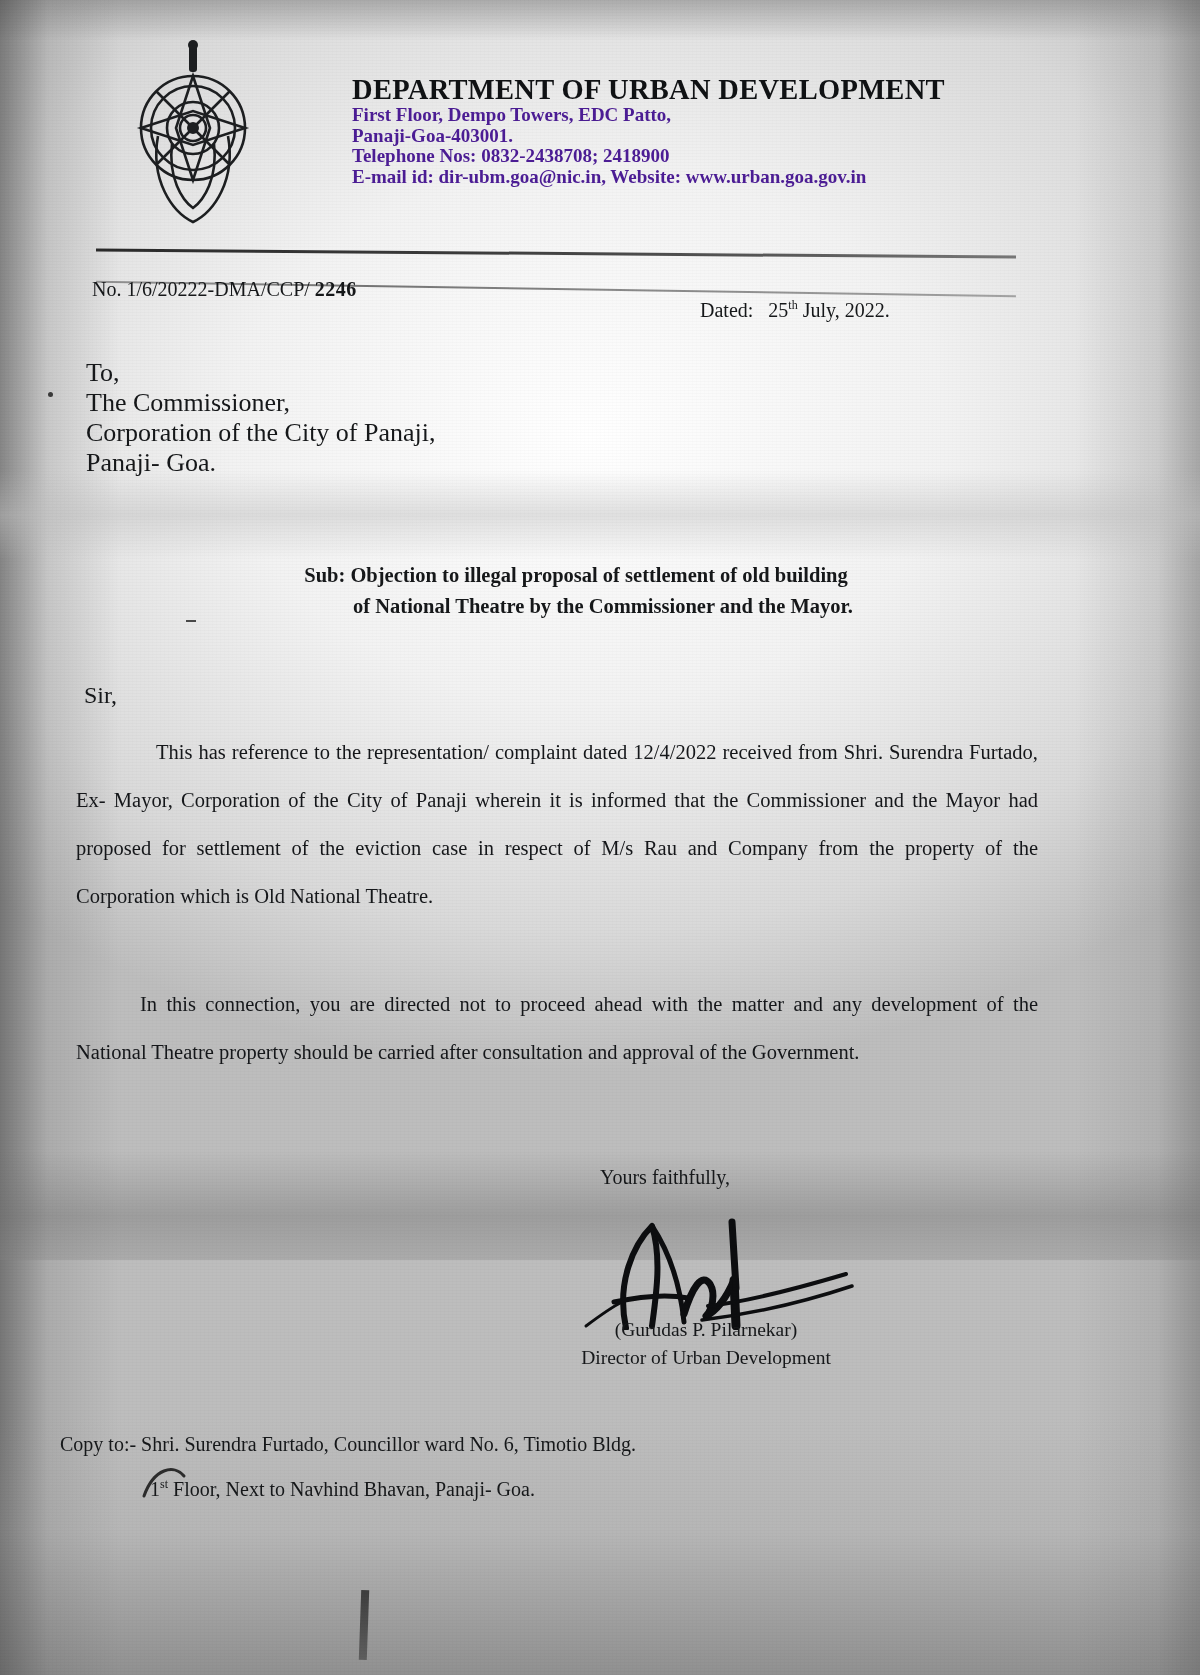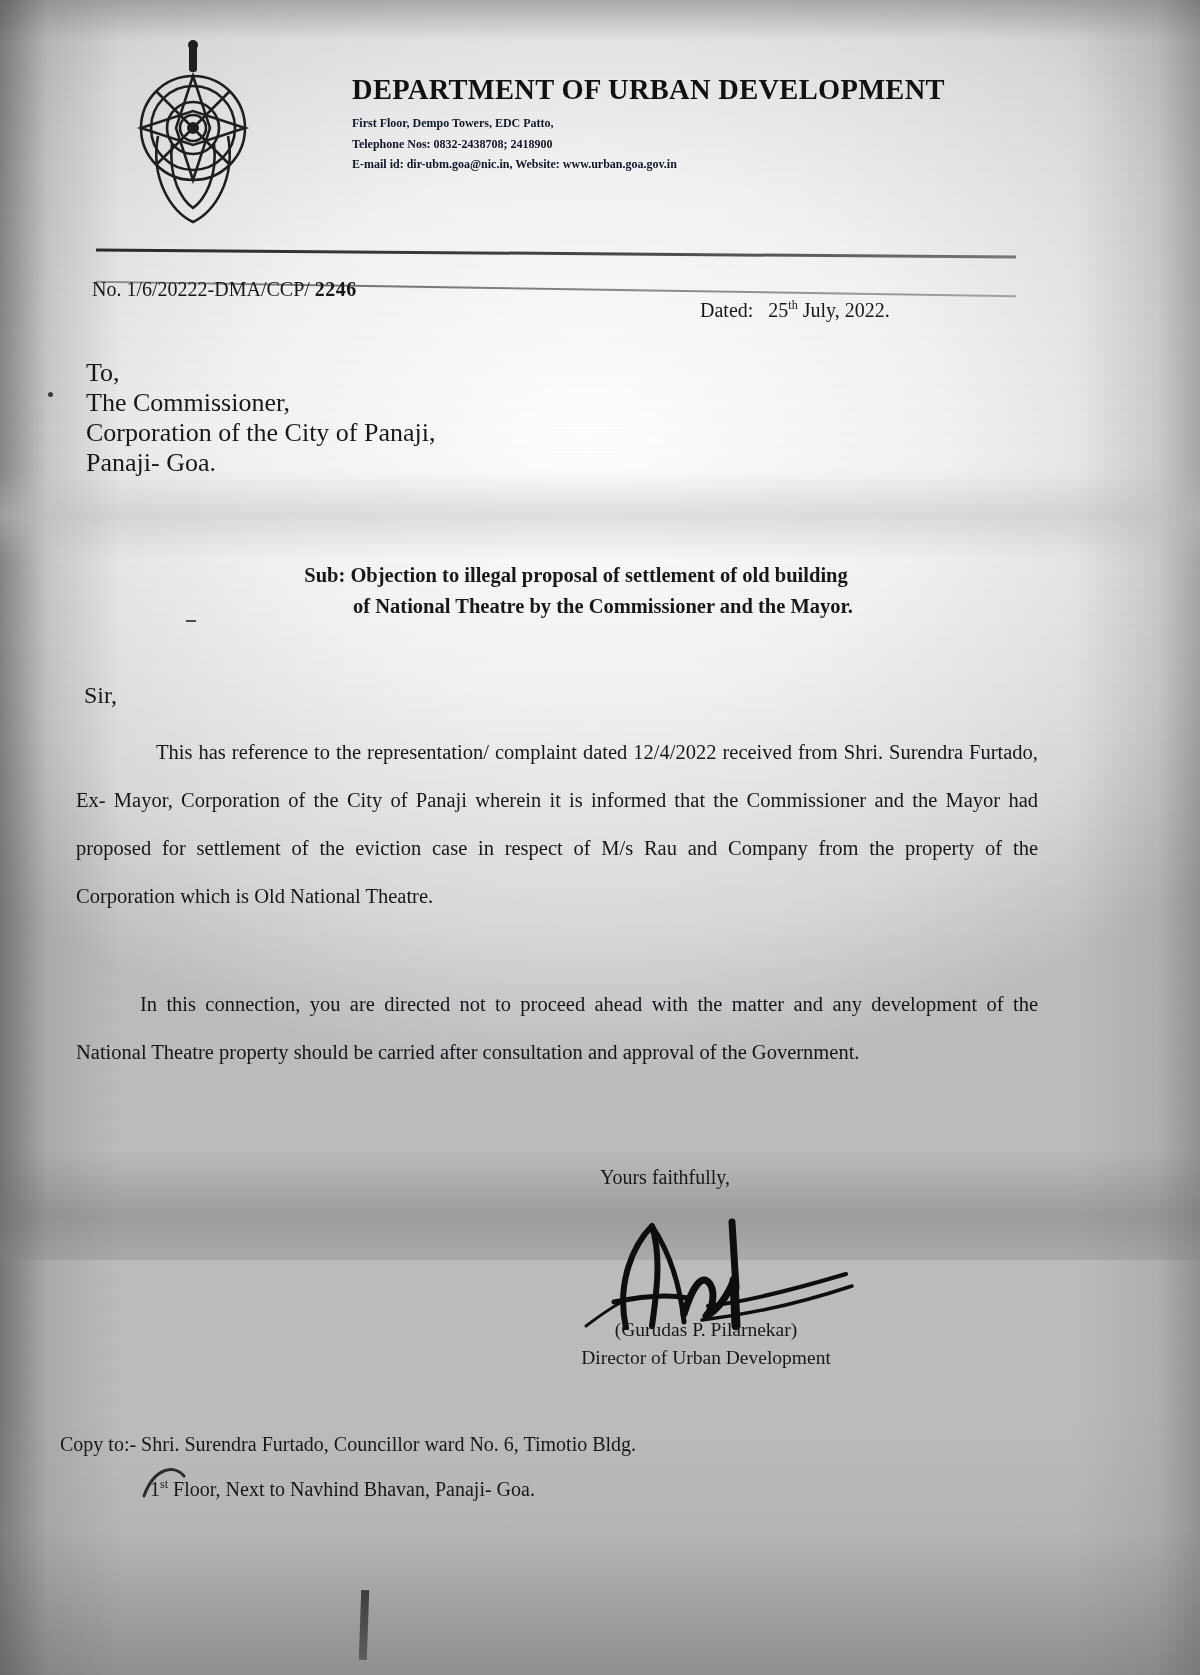--- a/index.html
+++ b/index.html
@@ -59,22 +59,22 @@
   .blur2{filter:blur(.75px);}
 
   
   .emblem{position:absolute;left:128px;top:40px;width:130px;height:195px;}
   .lh-title{
     position:absolute;left:352px;top:74px;width:680px;
     font-weight:bold;font-size:28.5px;letter-spacing:.3px;
     color:#101214;
   }
   .lh-addr{
-    position:absolute;left:352px;top:113px;width:640px;
-    font-size:12px;line-height:20.5px;font-weight:bold;color:#0f172a;
+    position:absolute;left:352px;top:105px;width:640px;
+    font-size:19px;line-height:20.5px;font-weight:bold;color:#4c1d95;
   }
   .lh-addr div{white-space:nowrap;}
 
   .rule{
     position:absolute;left:96px;top:252px;width:920px;height:3px;
     background:linear-gradient(90deg,#2a2a2a,#3c3c3c 40%,#555 70%,#777);
     transform:rotate(.45deg);
   }
   .rule2{
     position:absolute;left:96px;top:288px;width:920px;height:2px;
@@ -183,20 +183,21 @@
           <circle cx="65" cy="5" r="5"></circle>
           <circle cx="65" cy="88" r="6"></circle>
         </g>
       </svg>
     </div>
 
     <div class="lh-title blur1">DEPARTMENT OF URBAN DEVELOPMENT</div>
 
     <div class="lh-addr blur2">
       <div>First Floor, Dempo Towers, EDC Patto,</div>
+      <div>Panaji-Goa-403001.</div>
       <div>Telephone Nos: 0832-2438708; 2418900</div>
       <div>E-mail id: dir-ubm.goa@nic.in, Website: www.urban.goa.gov.in</div>
     </div>
 
     <div class="rule"></div>
     <div class="rule2"></div>
 
     <div class="refno blur1">
       <span>No.</span>
       <span>1/6/20222-DMA/CCP/</span>

